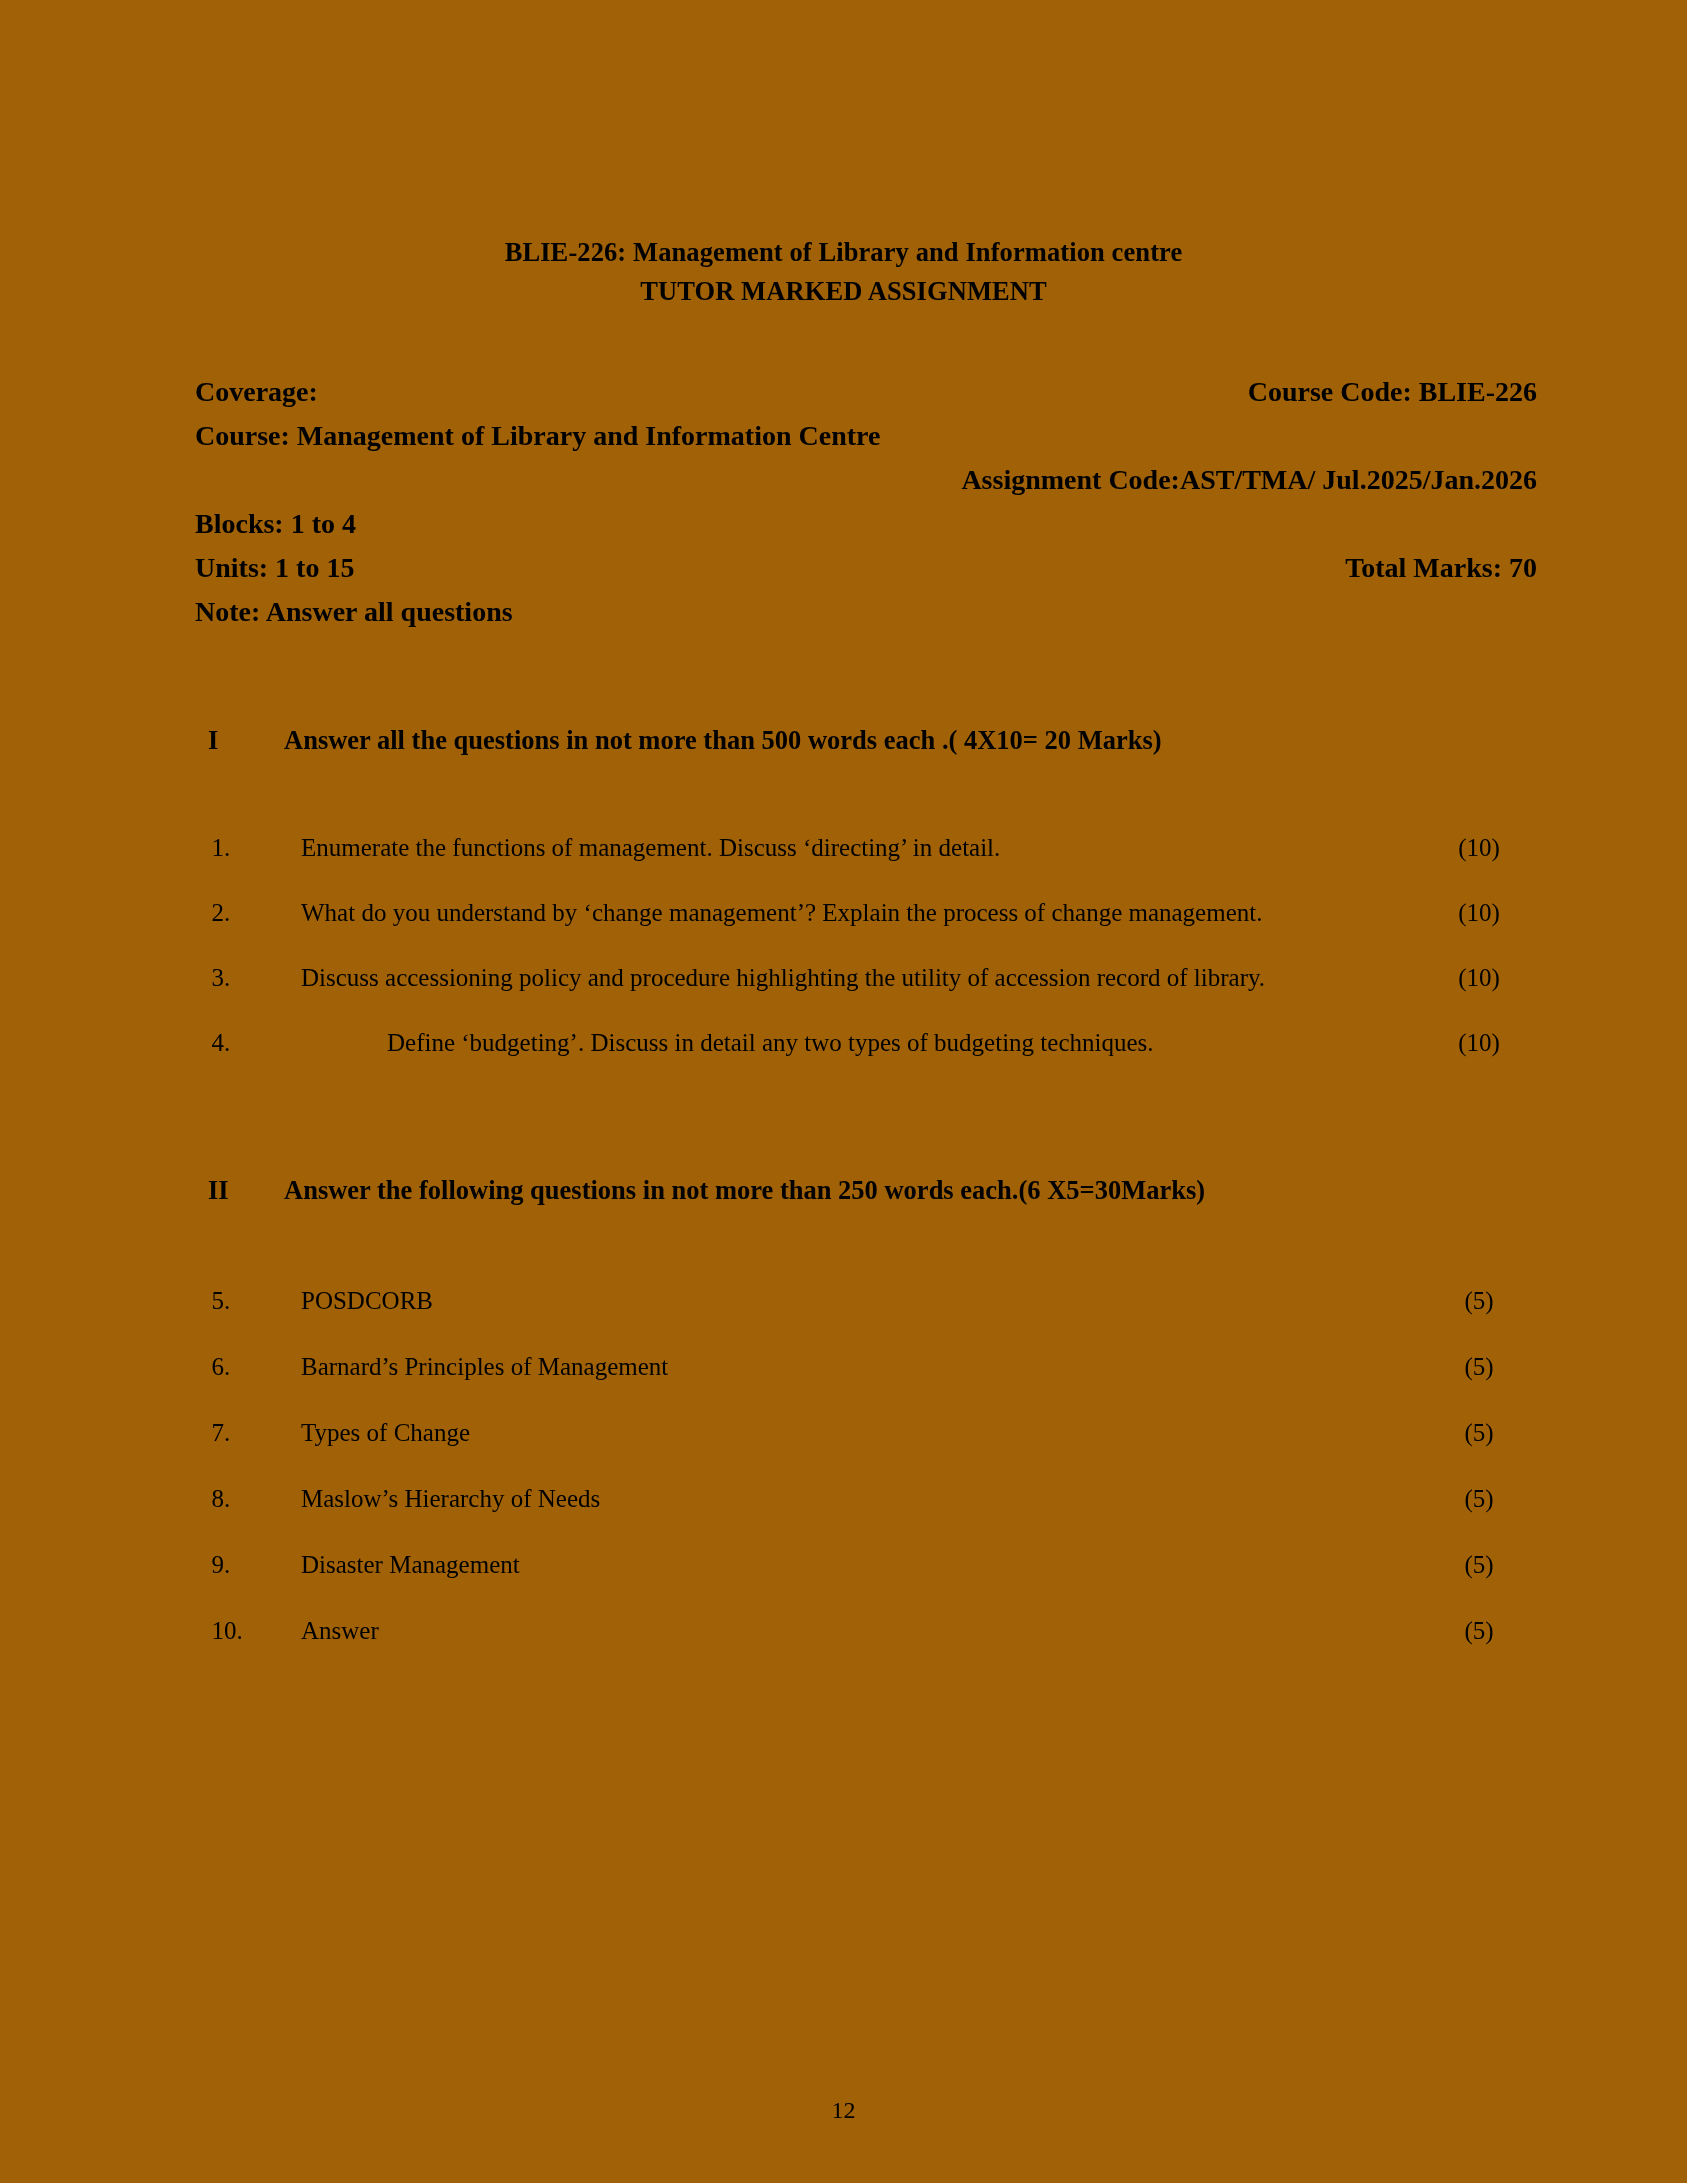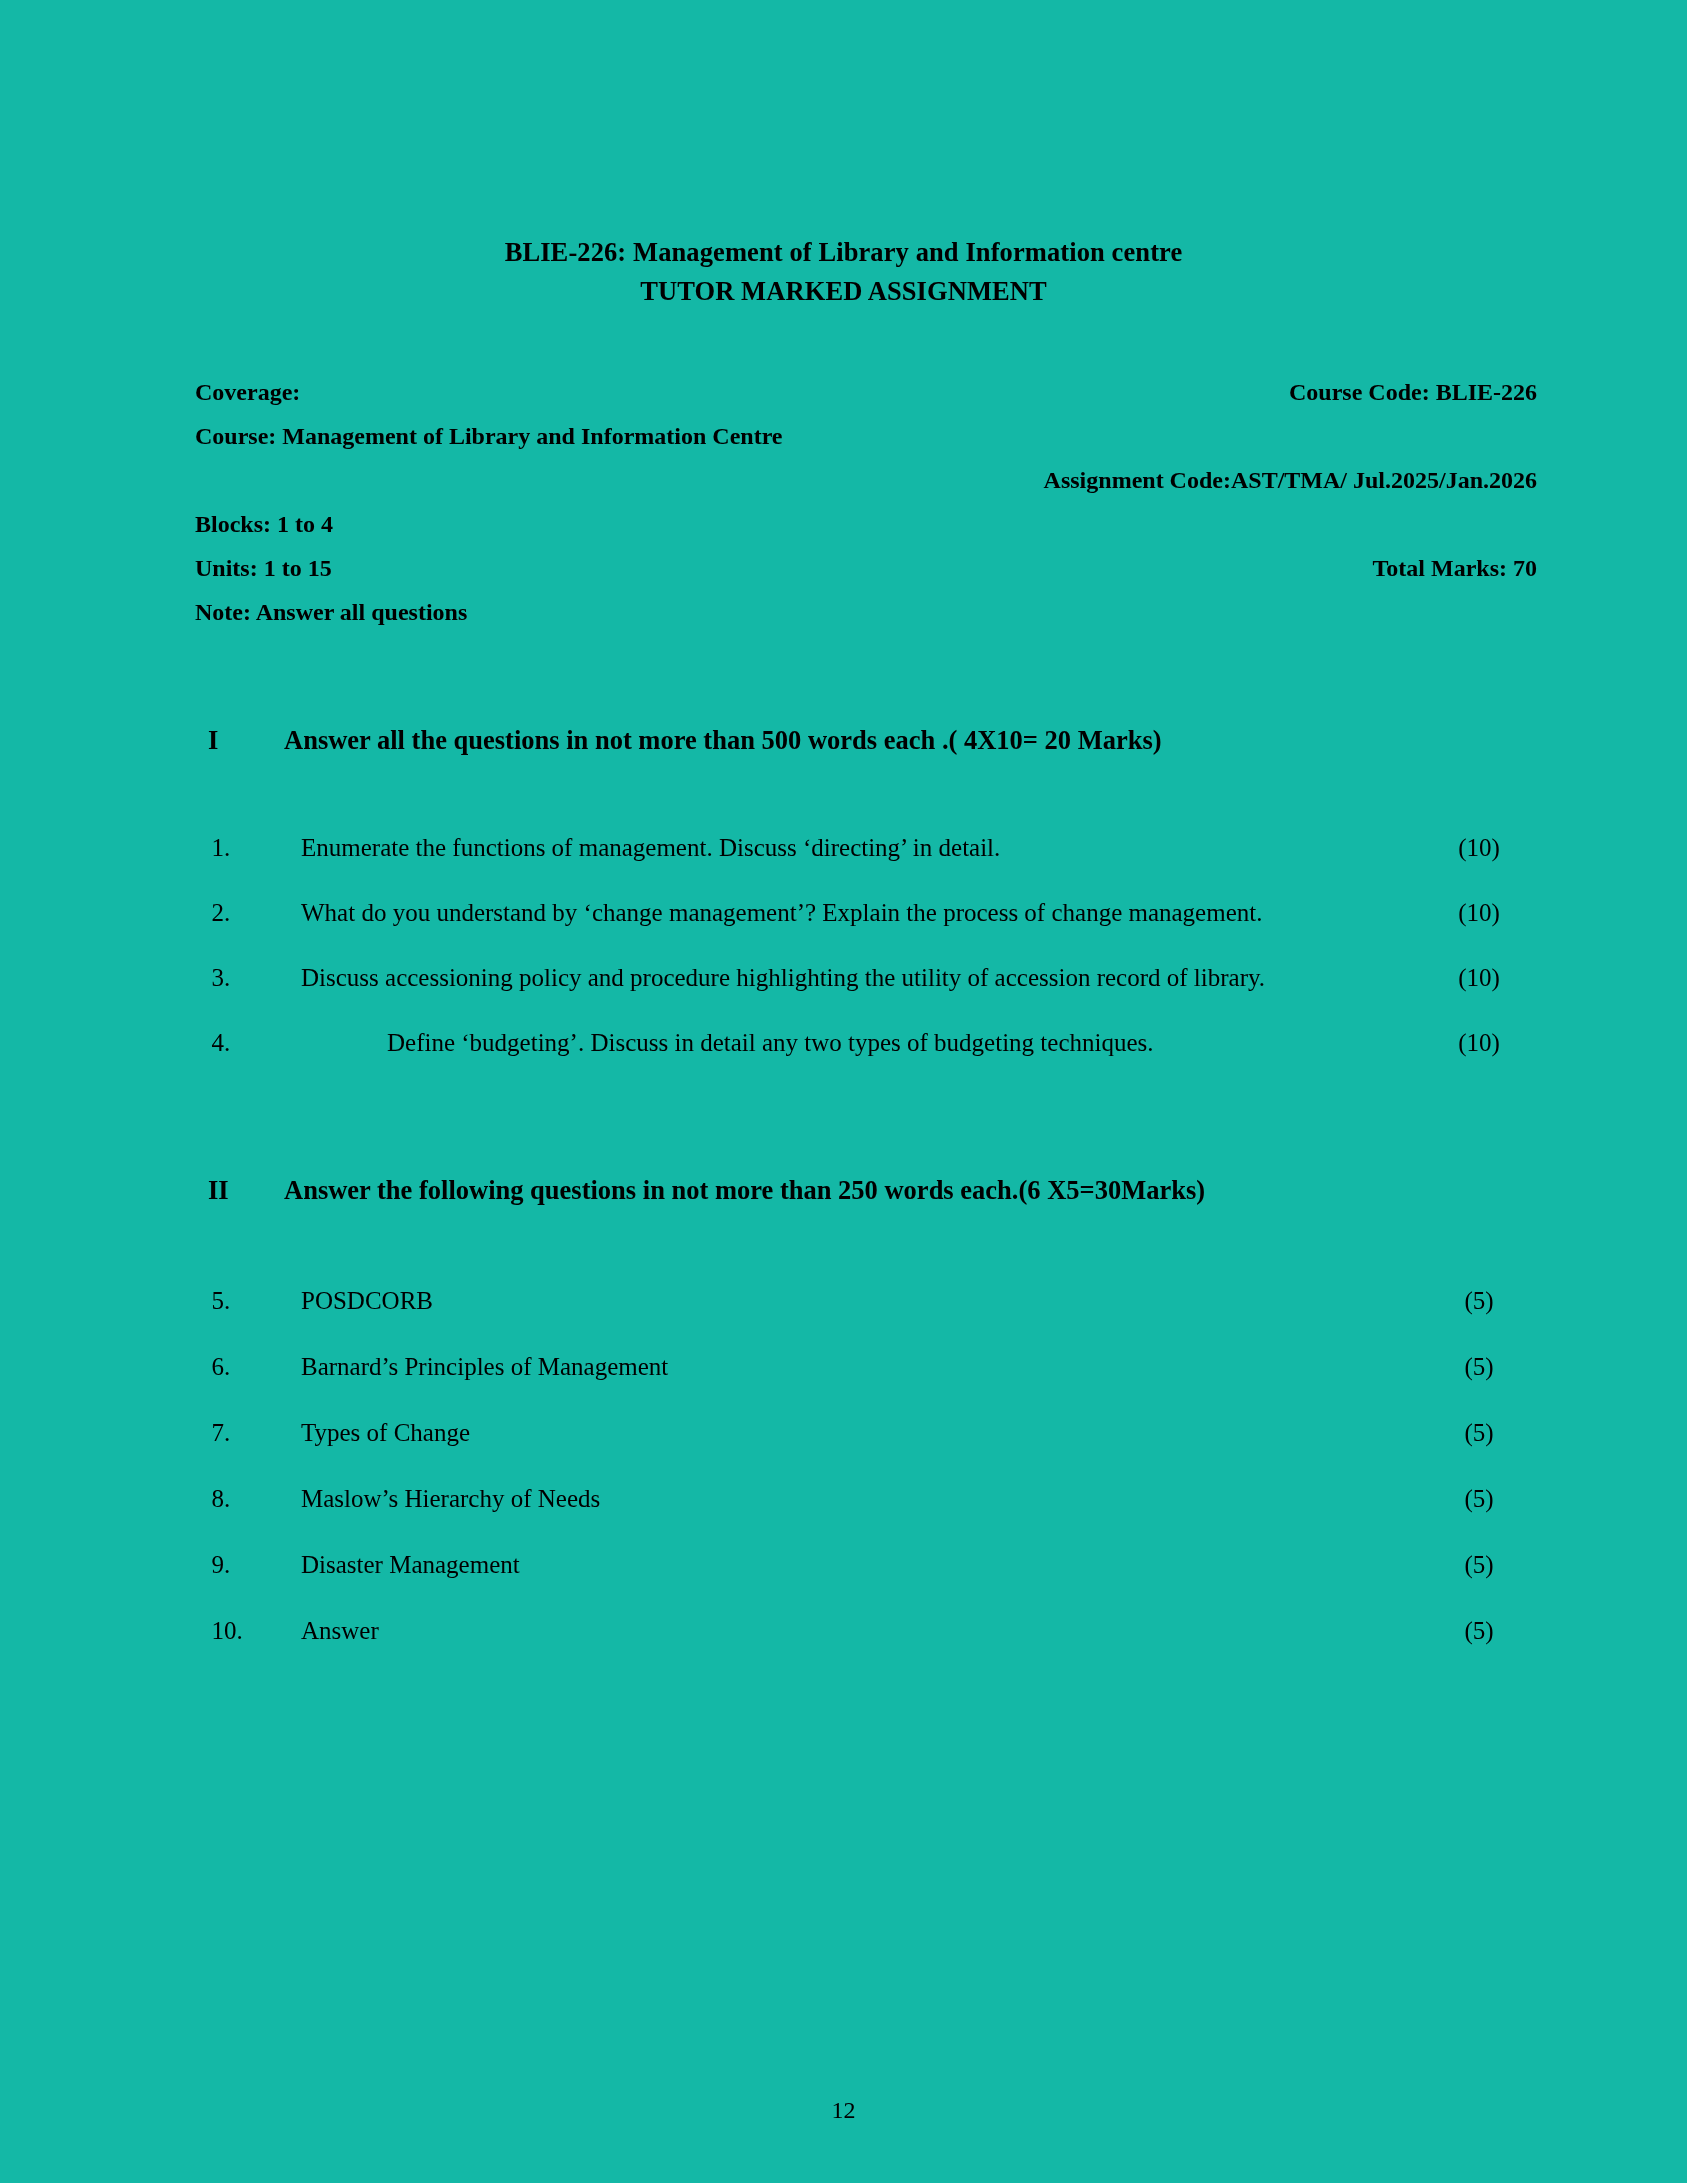--- a/index.html
+++ b/index.html
@@ -11,21 +11,21 @@
 
   body {
     font-family: "Liberation Serif", "DejaVu Serif", serif;
     color: #000000;
   }
 
   .page {
     position: relative;
     width: 1687px;
     height: 2183px;
-    background: #14b8a6;
+    background: #a16207;
     box-sizing: border-box;
     overflow: hidden;
   }
 
   
   .title-block {
     position: absolute;
     left: 0;
     top: 233px;
     width: 1687px;
@@ -37,21 +37,21 @@
     line-height: 39px;
     letter-spacing: 0.1px;
   }
 
   
   .meta {
     position: absolute;
     left: 195px;
     top: 370px;
     width: 1342px;
-    font-size: 24px;
+    font-size: 28px;
     font-weight: bold;
     line-height: 44px;
   }
   .meta-row {
     display: flex;
     justify-content: space-between;
     align-items: baseline;
     width: 100%;
   }
   .meta-row .left { text-align: left; white-space: pre; }

